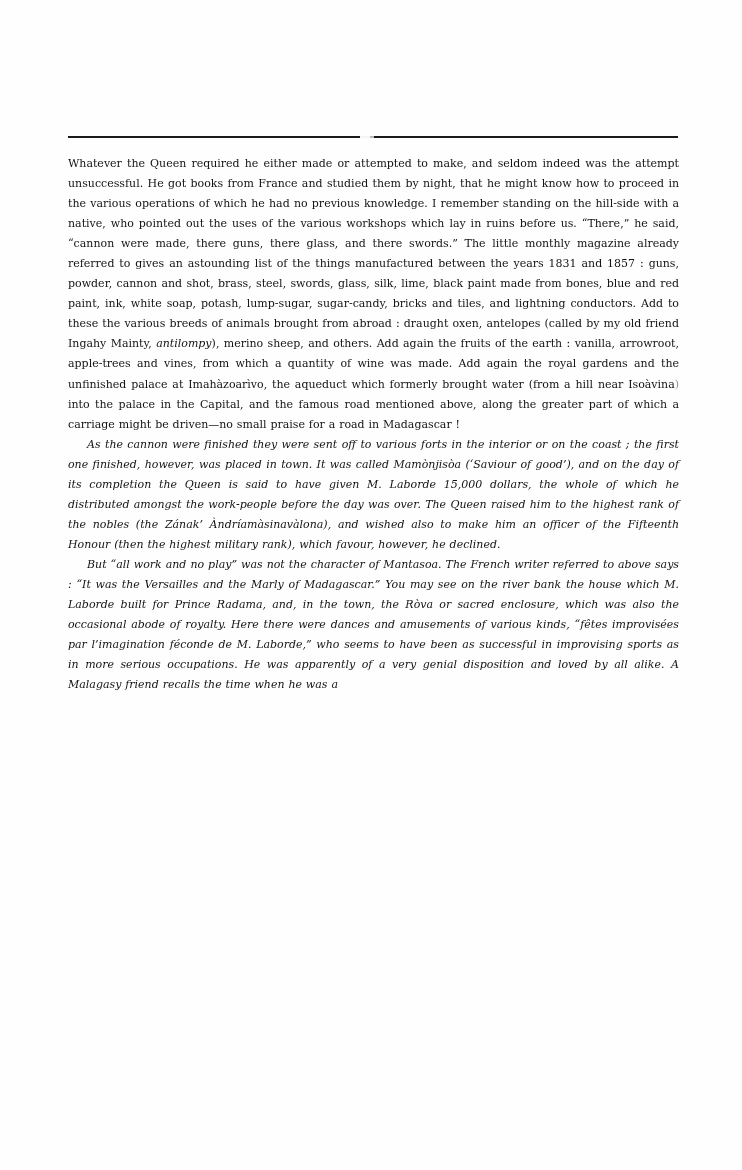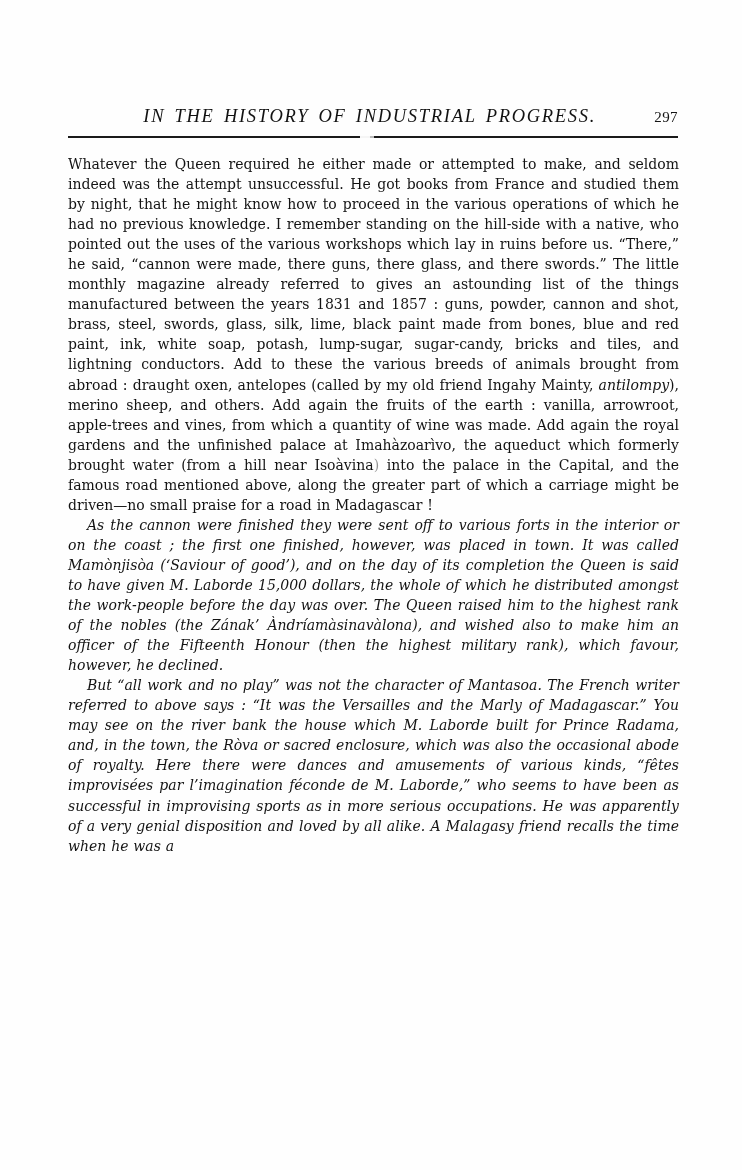--- a/index.html
+++ b/index.html
@@ -84,21 +84,21 @@
     opacity: 0.7;
   }
 
   
   .body-text {
     position: absolute;
     left: 68px;
     top: 154px;
     width: 611px;
     font-family: "DejaVu Serif", "Liberation Serif", serif;
-    font-size: 14px;
+    font-size: 11px;
     line-height: 20.05px;
     text-align: justify;
     text-align-last: left;
     color: #131313;
     -webkit-font-smoothing: none;
   }
 
   .body-text p {
     margin: 0;
     text-indent: 0;
@@ -118,24 +118,20 @@
   
   .faint {
     opacity: 0.45;
   }
 </style>
 </head>
 <body>
 
 <div class="page">
 
-  <div class="running-head">
-    <span class="head-title">IN THE HISTORY OF INDUSTRIAL PROGRESS.</span>
-    <span class="head-folio">297</span>
-  </div>
 
   <div class="head-rule"></div>
   <div class="head-rule-nick"></div>
 
   <div class="body-text">
 
     <p><span>Whatever the Queen required he either made or attempted to make, and seldom indeed was the attempt unsuccessful. He got books from France and studied them by night, that he might know how to proceed in the various operations of which he had no previous knowledge. I remember standing on the hill-side with a native, who pointed out the uses of the various workshops which lay in ruins before us. “There,” he said, “cannon were made, there guns, there glass, and there swords.” The little monthly magazine already referred to gives an astounding list of the things manufactured between the years 1831 and 1857 : guns, powder, cannon and shot, brass, steel, swords, glass, silk, lime, black paint made from bones, blue and red paint, ink, white soap, potash, lump-sugar, sugar-candy, bricks and tiles, and lightning conductors. Add to these the various breeds of animals brought from abroad : draught oxen, antelopes (called by my old friend Ingahy Mainty, </span><i>antilompy</i><span>), merino sheep, and others. Add again the fruits of the earth : vanilla, arrowroot, apple-trees and vines, from which a quantity of wine was made. Add again the royal gardens and the unfinished palace at Imahàzoarìvo, the aqueduct which formerly brought water (from a hill near Isoàvina</span><span class="faint">)</span><span> into the palace in the Capital, and the famous road mentioned above, along the greater part of which a carriage might be driven—no small praise for a road in Madagascar !</span></p>
 
     <p class="indented">As the cannon were finished they were sent off to various forts in the interior or on the coast ; the first one finished, however, was placed in town. It was called Mamònjisòa (‘Saviour of good’), and on the day of its completion the Queen is said to have given M. Laborde 15,000 dollars, the whole of which he distributed amongst the work-people before the day was over. The Queen raised him to the highest rank of the nobles (the Zának’ Àndríamàsinavàlona), and wished also to make him an officer of the Fifteenth Honour (then the highest military rank), which favour, however, he declined.</p>
 

